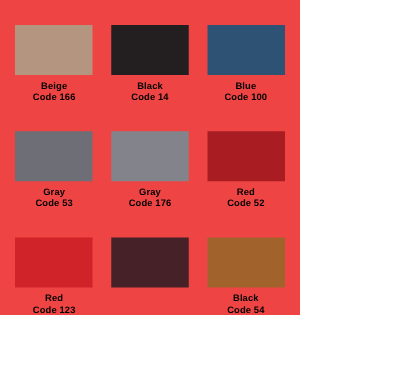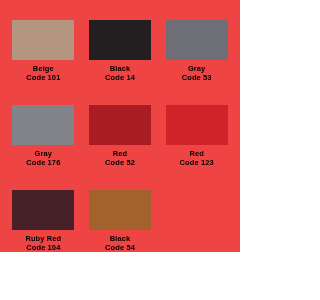--- a/index.html
+++ b/index.html
@@ -57,32 +57,39 @@
 </head>
 <body>
 
 <div class="chart">
   <div class="swatch-grid">
 
     <div class="swatch-cell">
       <div class="swatch-chip" style="background-color: rgb(179, 149, 128);"></div>
       <div class="swatch-label">
         <span class="swatch-name">Beige</span>
-        <span class="swatch-code">Code 101</span>
+        <span class="swatch-code">Code 166</span>
       </div>
     </div>
 
     <div class="swatch-cell">
       <div class="swatch-chip" style="background-color: rgb(35, 31, 32);"></div>
       <div class="swatch-label">
         <span class="swatch-name">Black</span>
         <span class="swatch-code">Code 14</span>
       </div>
     </div>
 
+    <div class="swatch-cell">
+      <div class="swatch-chip" style="background-color: rgb(46, 82, 116);"></div>
+      <div class="swatch-label">
+        <span class="swatch-name">Blue</span>
+        <span class="swatch-code">Code 100</span>
+      </div>
+    </div>
 
     <div class="swatch-cell">
       <div class="swatch-chip" style="background-color: rgb(109, 110, 118);"></div>
       <div class="swatch-label">
         <span class="swatch-name">Gray</span>
         <span class="swatch-code">Code 53</span>
       </div>
     </div>
 
     <div class="swatch-cell">
@@ -104,24 +111,20 @@
     <div class="swatch-cell">
       <div class="swatch-chip" style="background-color: rgb(207, 34, 41);"></div>
       <div class="swatch-label">
         <span class="swatch-name">Red</span>
         <span class="swatch-code">Code 123</span>
       </div>
     </div>
 
     <div class="swatch-cell">
       <div class="swatch-chip" style="background-color: rgb(70, 34, 40);"></div>
-      <div class="swatch-label">
-        <span class="swatch-name">Ruby Red</span>
-        <span class="swatch-code">Code 104</span>
-      </div>
     </div>
 
     <div class="swatch-cell">
       <div class="swatch-chip" style="background-color: rgb(162, 98, 44);"></div>
       <div class="swatch-label">
         <span class="swatch-name">Black</span>
         <span class="swatch-code">Code 54</span>
       </div>
     </div>
 

